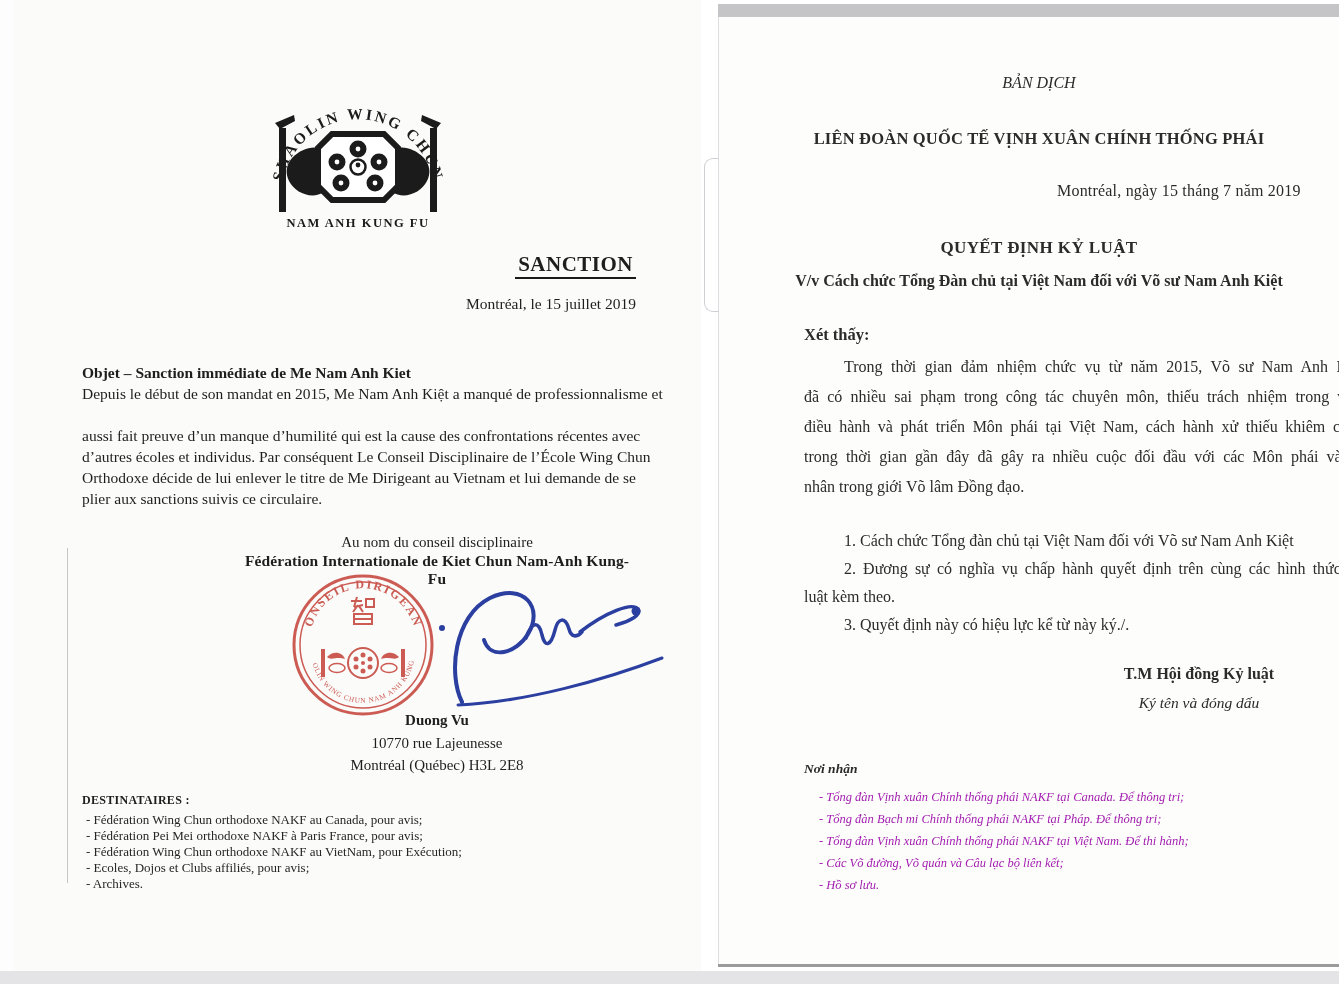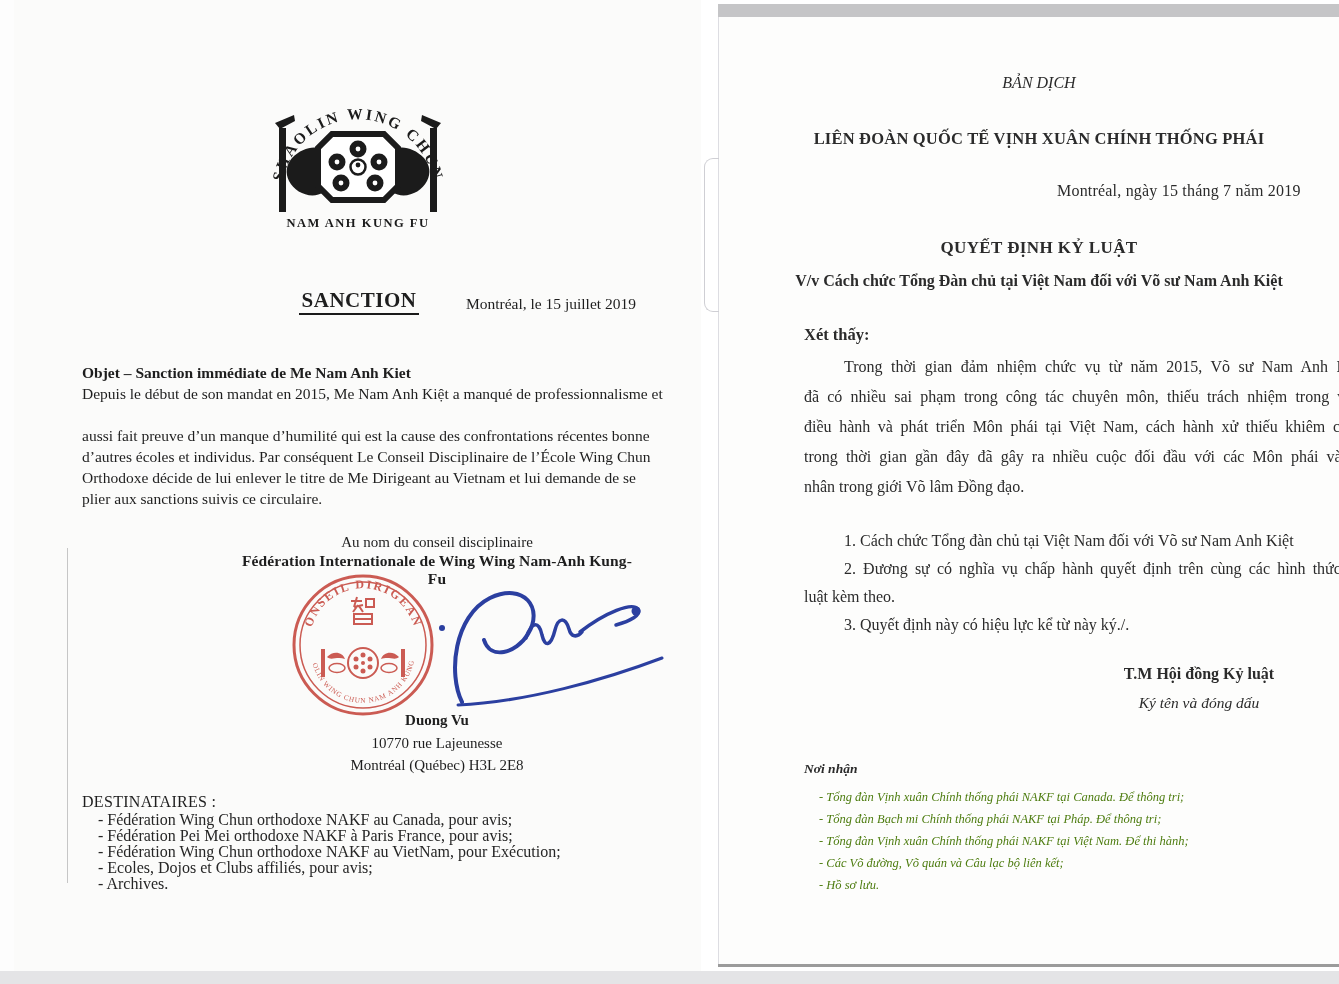--- a/index.html
+++ b/index.html
@@ -13,50 +13,50 @@
   #gap{left:696px;top:0;width:26px;height:971px;background:#ffffff;}
   #band-top-right{left:718px;top:4px;width:621px;height:13px;background:#c5c5c7;}
   #page-right{left:718px;top:17px;width:621px;height:949px;background:#fdfdfc;
     border-left:1px solid #dddde2;overflow:hidden;color:#2b2b2b;}
   #edge-bottom-right{left:718px;top:964px;width:621px;height:3px;background:#9b9b9b;}
   #strip-bottom{left:0;top:971px;width:1339px;height:13px;background:#e4e4e6;}
   #page-curl{left:704px;top:158px;width:14px;height:152px;border:1.5px solid #cfcfd4;
     border-right:none;border-radius:9px 0 0 9px;}
   #scan-line{left:67px;top:548px;width:1px;height:335px;background:#9a9a9a;opacity:.55;}
   
-  .l-center{left:82px;width:554px;text-align:center;margin-top:36px;}
+  .l-center{left:82px;width:554px;text-align:right;}
   .l-title{top:252px;font-weight:bold;font-size:21px;letter-spacing:.5px;}
   .l-title span{border-bottom:2px solid #1a1a1a;padding:0 3px 1px;}
   .l-date{left:82px;top:295px;width:554px;text-align:right;font-size:15.5px;}
   .l-subject{left:82px;top:364px;font-weight:bold;font-size:15.5px;}
   .l-body{left:82px;width:554px;font-size:15.5px;height:21px;line-height:21px;
     text-align:justify;text-align-last:justify;white-space:nowrap;}
   .l-body.last{text-align-last:left;}
   .sig-center{left:236px;width:402px;text-align:center;}
   .l-aunom{top:534px;font-size:15px;}
   .l-fede{top:552px;font-weight:bold;font-size:15.5px;letter-spacing:.1px;}
   .l-name{top:712px;font-weight:bold;font-size:15px;}
   .l-addr1{top:735px;font-size:15px;}
   .l-addr2{top:757px;font-size:15px;}
-  .l-desth{left:82px;top:793px;font-weight:normal;font-size:16px;letter-spacing:.3px;}
-  .l-dest{left:98px;font-size:16px;height:16px;line-height:16px;white-space:nowrap;color:#262626;}
+  .l-desth{left:82px;top:793px;font-weight:bold;font-size:12px;letter-spacing:.3px;}
+  .l-dest{left:86px;font-size:13px;height:16px;line-height:16px;white-space:nowrap;color:#262626;}
   
   .r-center{left:40px;width:560px;text-align:center;}
   .r-bandich{top:57px;font-style:italic;font-size:16px;}
   .r-org{top:112px;font-weight:bold;font-size:16.5px;letter-spacing:.2px;}
   .r-date{left:338px;top:165px;font-size:16px;white-space:nowrap;letter-spacing:.2px;}
   .r-title{top:221px;font-weight:bold;font-size:17px;letter-spacing:.4px;}
   .r-sub{left:0;width:640px;text-align:center;top:255px;font-weight:bold;font-size:16px;}
   .r-xet{left:85px;top:308px;font-weight:bold;font-size:16.5px;}
   .r-line{font-size:16px;height:24px;line-height:24px;white-space:nowrap;}
   .jus{text-align:justify;text-align-last:justify;white-space:normal;}
   .r-tm{left:340px;width:280px;text-align:center;top:648px;font-weight:bold;font-size:16px;}
   .r-ky{left:340px;width:280px;text-align:center;top:677px;font-style:italic;font-size:15.5px;}
   .r-noinhan{left:85px;top:744px;font-weight:bold;font-style:italic;font-size:13.5px;}
-  .r-cc{left:100px;font-style:italic;font-size:12.5px;height:21px;line-height:21px;white-space:nowrap;color:#4d7c0f;}
+  .r-cc{left:100px;font-style:italic;font-size:12.5px;height:21px;line-height:21px;white-space:nowrap;color:#a21caf;}
 </style>
 </head>
 <body>
 
 <div id="stage">
 
   <div class="abs" id="gap"></div>
 
   <div class="abs" id="page-left">
 
@@ -100,27 +100,27 @@
       </g>
     </svg>
 
     <div class="abs l-center l-title">
       <span>SANCTION</span>
     </div>
     <div class="abs l-date">Montréal, le 15 juillet 2019</div>
     <div class="abs l-subject">Objet – Sanction immédiate de Me Nam Anh Kiet</div>
 
     <div class="abs l-body" style="top:383px">Depuis le début de son mandat en 2015, Me Nam Anh Kiệt a manqué de professionnalisme et</div>
-    <div class="abs l-body" style="top:425px">aussi fait preuve d’un manque d’humilité qui est la cause des confrontations récentes bonne</div>
+    <div class="abs l-body" style="top:425px">aussi fait preuve d’un manque d’humilité qui est la cause des confrontations récentes avec</div>
     <div class="abs l-body" style="top:446px">d’autres écoles et individus. Par conséquent Le Conseil Disciplinaire de l’École Wing Chun</div>
     <div class="abs l-body" style="top:467px">Orthodoxe décide de lui enlever le titre de Me Dirigeant au Vietnam et lui demande de se</div>
     <div class="abs l-body last" style="top:488px">plier aux sanctions suivis ce circulaire.</div>
 
     <div class="abs sig-center l-aunom">Au nom du conseil disciplinaire</div>
-    <div class="abs sig-center l-fede">Fédération Internationale de Wing Wing Nam-Anh Kung-Fu</div>
+    <div class="abs sig-center l-fede">Fédération Internationale de Kiet Chun Nam-Anh Kung-Fu</div>
 
     <svg class="abs" style="left:283px;top:569px;z-index:2;opacity:.88" width="160" height="152" viewBox="0 0 160 152">
       <g stroke="#c5463c" fill="none">
         <circle cx="80" cy="76" r="69" stroke-width="3"></circle>
         <circle cx="80" cy="76" r="63" stroke-width="1.5"></circle>
       </g>
       <defs>
         <path id="stampTop" d="M 28,62 A 53,53 0 0 1 132,62"></path>
         <path id="stampBot" d="M 29,92 A 52,52 0 0 0 131,92"></path>
       </defs>

